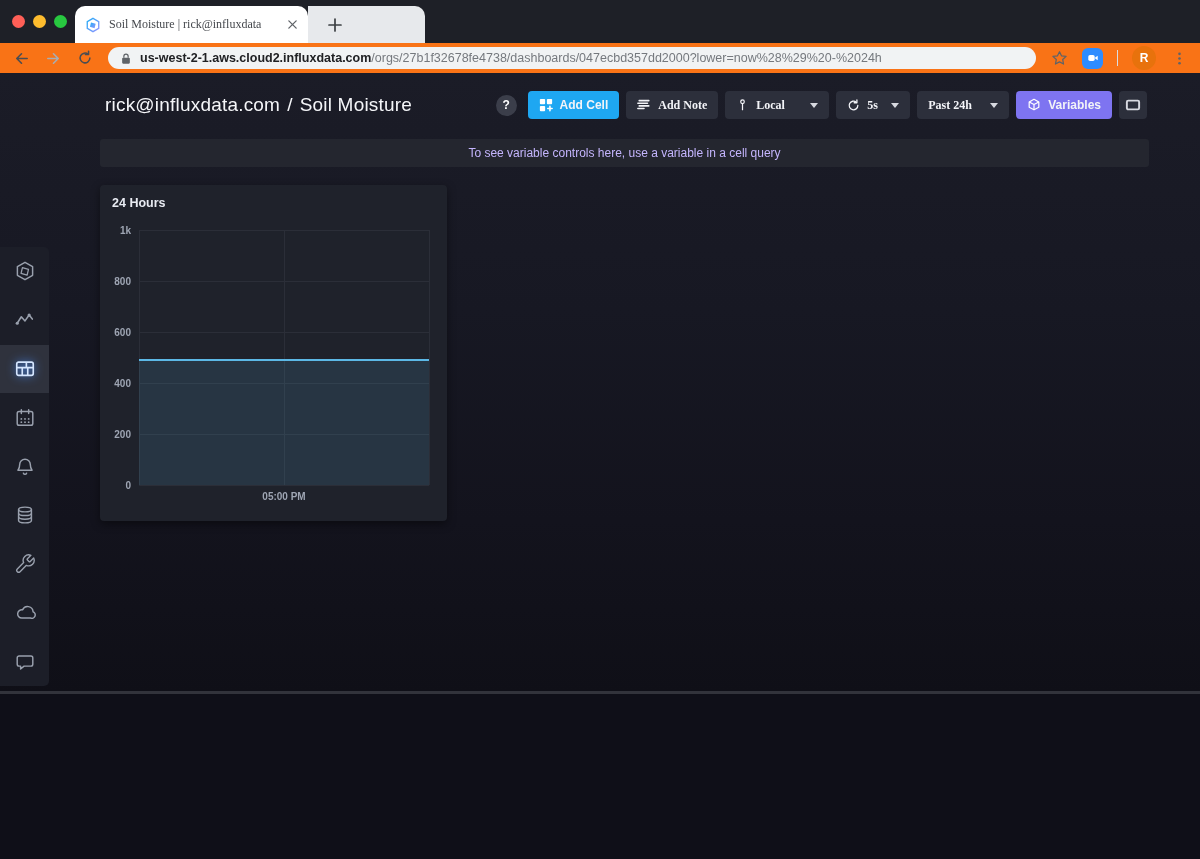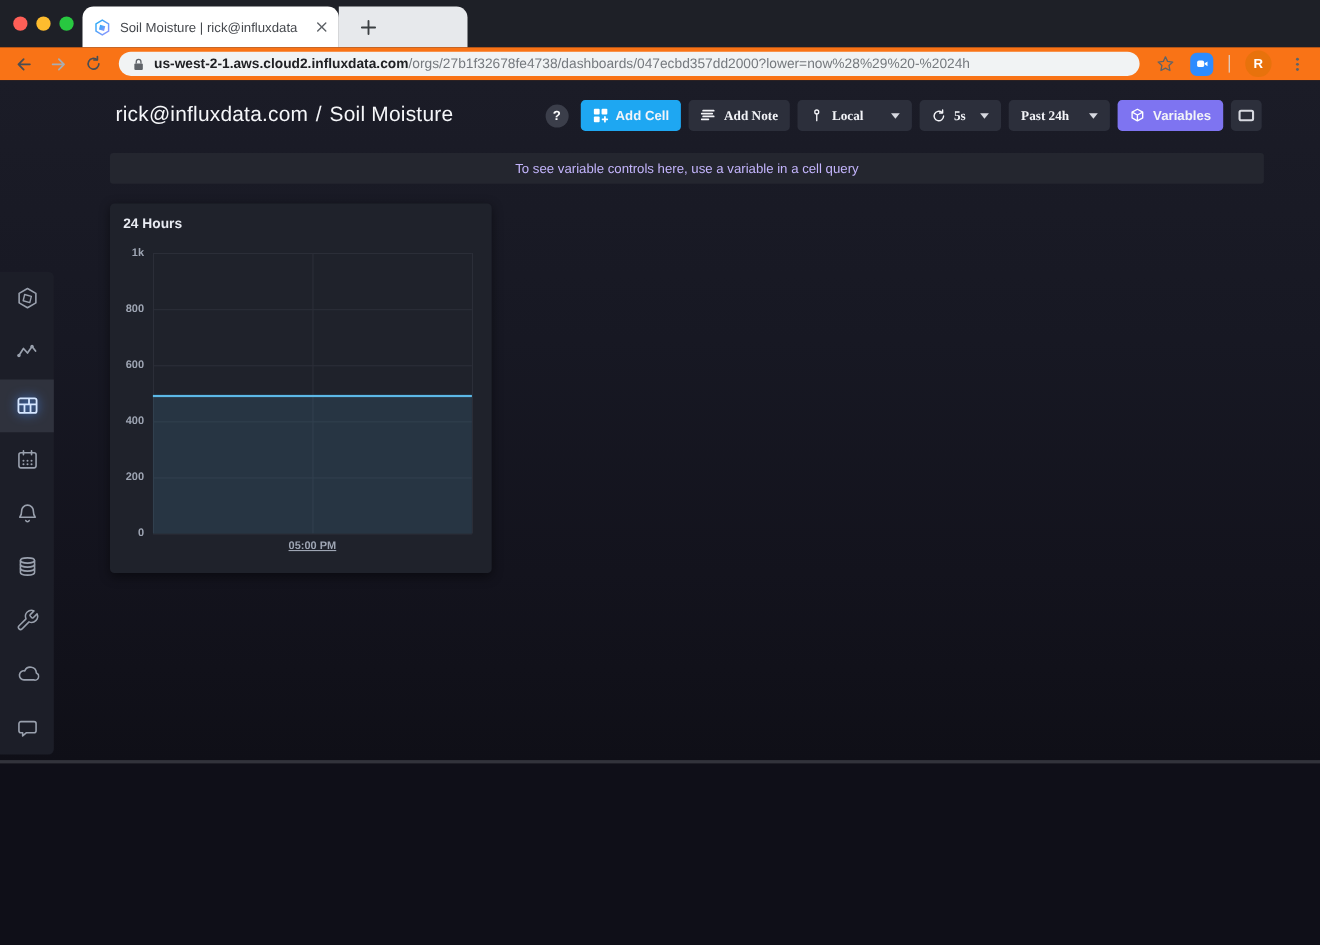--- a/index.html
+++ b/index.html
@@ -4,21 +4,21 @@
 <style>
   * { margin:0; padding:0; box-sizing:border-box; }
   html,body { width:1200px; height:859px; overflow:hidden; font-family:"Liberation Sans", sans-serif; background:#0f0f18; }
 
   
   .tabstrip { position:relative; width:100%; height:43px; background:#1e2027; }
   .traffic { position:absolute; top:15px; left:12px; display:flex; gap:8px; }
   .traffic span { width:13px; height:13px; border-radius:50%; display:block; }
   .t-red{background:#ff5f57;} .t-yellow{background:#febc2e;} .t-green{background:#28c840;}
   .tab { position:absolute; left:75px; top:6px; width:233px; height:37px; background:#ffffff; border-radius:10px 10px 0 0; display:flex; align-items:center; padding:0 10px; gap:8px; }
-  .tab-title { flex:1; font-size:12px; color:#45484d; white-space:nowrap; overflow:hidden; text-overflow:ellipsis; }
+  .tab-title { flex:1; font-size:12px; color:#45484d; white-space:nowrap; overflow:hidden; text-overflow:ellipsis;font-family:Liberation Serif, serif; }
   .newtab-area { position:absolute; left:308px; top:6px; width:117px; height:37px; background:#e7e9ec; border-radius:0 10px 0 0; display:flex; align-items:center; }
   .newtab-btn { margin-left:13px; width:28px; height:28px; display:flex; align-items:center; justify-content:center; border-radius:50%; }
 
   .urlrow { position:relative; width:100%; height:30px; background:#f97316; display:flex; align-items:center; padding:0 12px; gap:14px; }
   .nav-ic { width:18px; height:18px; flex:none; display:flex; align-items:center; justify-content:center; }
   .urlfield { flex:1; height:22px; background:#f1f3f4; border-radius:11px; display:flex; align-items:center; padding:0 12px; gap:8px; overflow:hidden; }
   .url-text { font-size:12.5px; white-space:nowrap; overflow:hidden; }
   .url-domain { color:#202124; font-weight:700; }
   .url-path { color:#75797e; }
   .avatar { width:24px; height:24px; border-radius:50%; background:#e8720c; color:#fff; font-size:12px; font-weight:700; display:flex; align-items:center; justify-content:center; flex:none; }
@@ -51,21 +51,21 @@
   .cell-title { position:absolute; top:11px; left:12px; font-size:12.5px; font-weight:700; color:#e8ebf2; }
 
   .chart { position:absolute; left:0; top:45px; width:100%; height:280px; }
   .chart-yaxis { position:absolute; left:0; top:0; width:33px; height:255px; }
   .ylabel { position:absolute; right:2px; transform:translateY(-50%); font-size:10px; font-weight:700; color:#9ea5b3; }
   .chart-plot { position:absolute; left:39px; top:0; width:290px; height:255px; }
   .hgrid { position:absolute; left:0; right:0; height:1px; background:#2b2e38; }
   .vgrid { position:absolute; top:0; bottom:0; width:1px; background:#2b2e38; }
   .sfill { position:absolute; left:0; right:0; bottom:0; }
   .sline { position:absolute; left:0; right:0; height:2px; }
-  .xlabel { position:absolute; top:calc(100% + 6px); transform:translateX(-50%); font-size:10px; font-weight:700; color:#9ea5b3; white-space:nowrap;text-decoration:underline; }
+  .xlabel { position:absolute; top:calc(100% + 6px); transform:translateX(-50%); font-size:10px; font-weight:700; color:#9ea5b3; white-space:nowrap; }
 
   
   .sidebar { position:absolute; left:0; top:174px; width:49px; height:439px; background:#1c1e28; border-radius:0 5px 5px 0; display:flex; flex-direction:column; overflow:hidden; }
   .nav-item { flex:1; display:flex; align-items:center; justify-content:center; color:#99a0ad; }
   .nav-item.active { background:#2f323d; color:#d5e6ff; }
   .nav-item.active svg { filter:drop-shadow(0 0 5px rgba(74,144,255,.95)); }
   .nav-item svg { width:22px; height:22px; }
 
   .bottom-strip { position:absolute; bottom:0; left:0; right:0; height:3px; background:#32333b; }
 </style>

